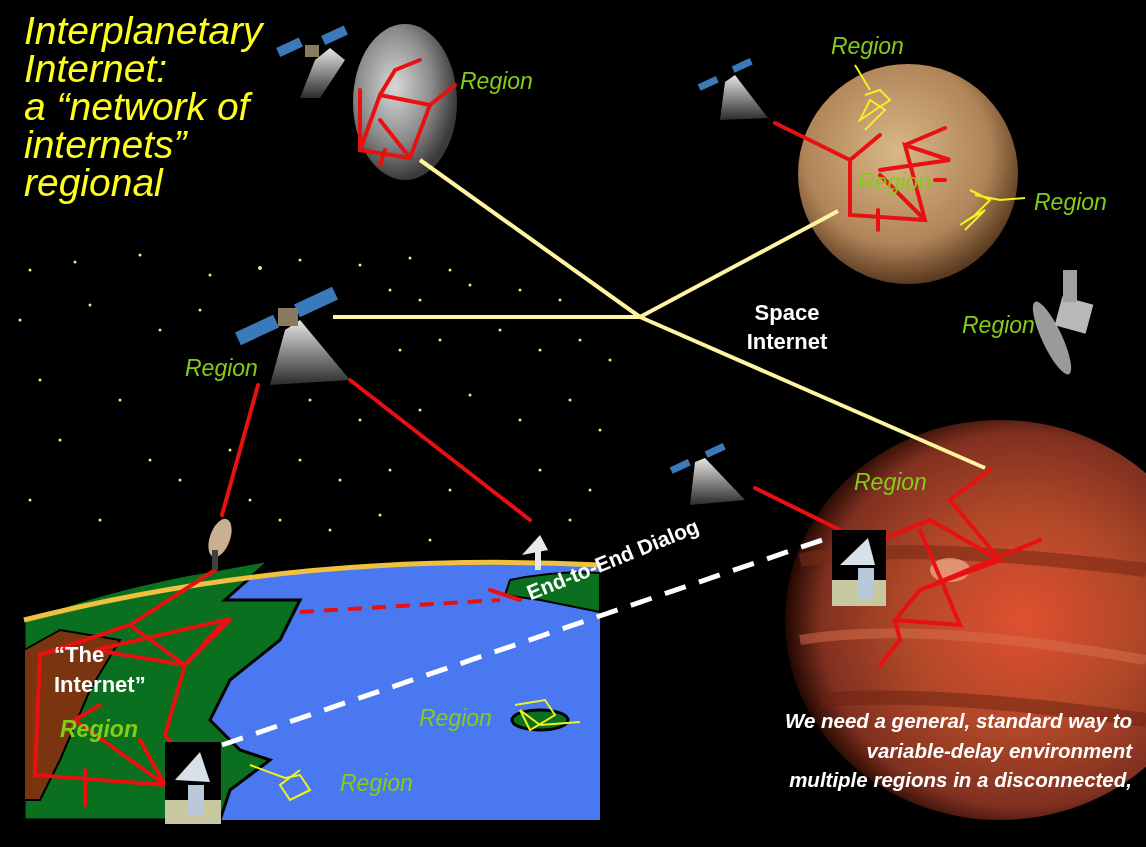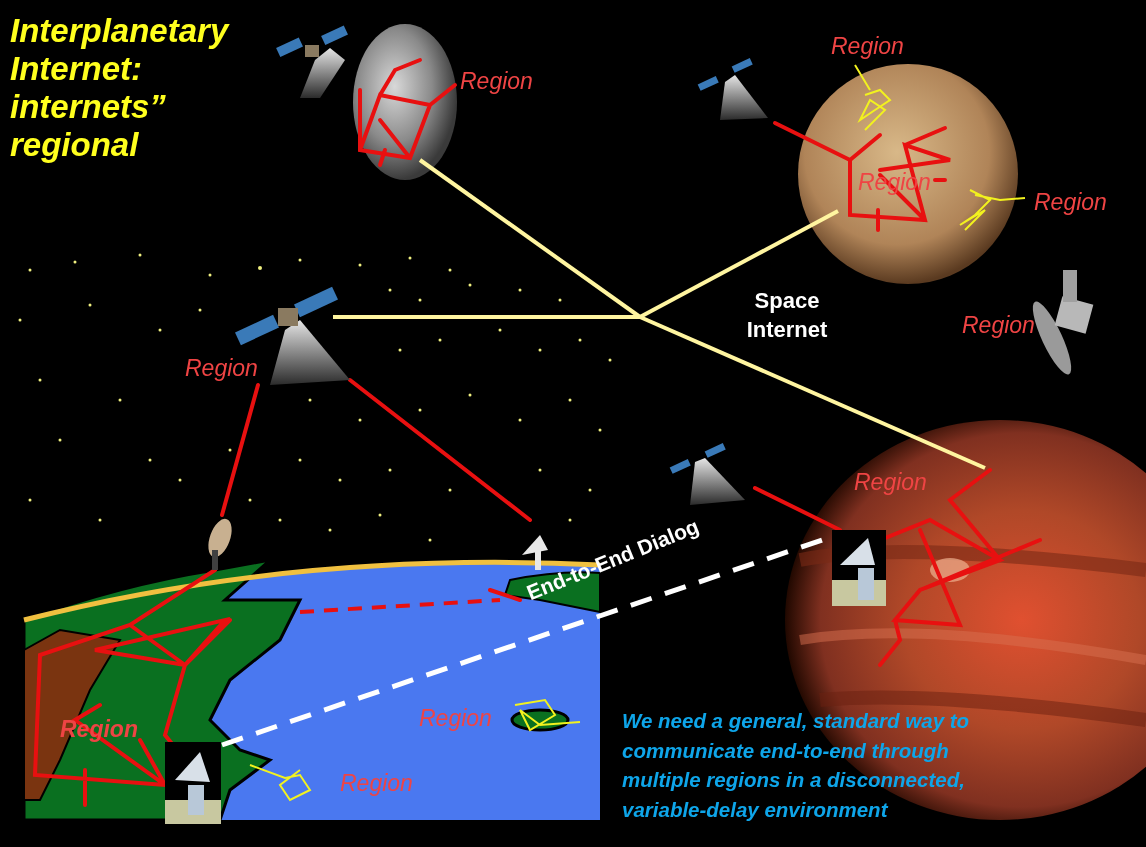--- a/index.html
+++ b/index.html
@@ -1,23 +1,23 @@
 <!DOCTYPE html>
 <html><head>
 <meta charset="utf-8">
 <style>
   html,body{margin:0;padding:0;background:#000;}
   #stage{position:relative;width:1146px;height:847px;overflow:hidden;background:#000;font-family:"Liberation Sans",sans-serif;}
   svg#scene{position:absolute;left:0;top:0;}
   .lbl{position:absolute;white-space:nowrap;}
-  .title{left:10px;top:12px;color:#ffff1e;font-weight:bold;font-style:italic;font-size:33px;line-height:38px;}
-  .region{color:#ef4444;font-style:italic;font-size:23px;}
+  .title{left:24px;top:12px;color:#ffff1e;font-weight:normal;font-style:italic;font-size:39px;line-height:38px;}
+  .region{color:#84cc16;font-style:italic;font-size:23px;}
   .region.bold{font-weight:bold;}
   .white{color:#fff;font-weight:bold;font-size:22px;text-align:center;line-height:29px;}
-  .bottom-note{left:622px;top:706px;width:510px;color:#0ea5e9;font-weight:bold;font-style:italic;font-size:20.5px;line-height:29.5px;text-align:left;}
+  .bottom-note{left:622px;top:706px;width:510px;color:#ffffff;font-weight:bold;font-style:italic;font-size:20.5px;line-height:29.5px;text-align:right;}
   .e2e{left:528px;top:582px;color:#fff;font-weight:bold;font-size:21px;transform:rotate(-22deg);transform-origin:left center;}
   .internet{left:54px;top:640px;color:#fff;font-weight:bold;font-size:22px;line-height:30px;}
 </style>
 </head>
 <body>
 
 <div id="stage">
   <svg id="scene" width="1146" height="847" viewBox="0 0 1146 847">
     <defs>
       <radialGradient id="moonG" cx="40%" cy="40%" r="60%">
@@ -200,42 +200,46 @@
       <rect x="832" y="530" width="54" height="76" fill="#000"></rect>
       <rect x="832" y="580" width="54" height="26" fill="#c8c8a0"></rect>
       <path d="M840 565 L 868 538 L 875 565 Z" fill="#d8e0e8"></path>
       <rect x="858" y="568" width="16" height="32" fill="#b8c8d8"></rect>
     </g>
   </svg>
 
   <div class="lbl title">
     <div>Interplanetary</div>
     <div>Internet:</div>
+    <div>a “network of</div>
     <div>internets”</div>
     <div>regional</div>
   </div>
 
   <div class="lbl region" style="left:460px;top:68px;">Region</div>
   <div class="lbl region" style="left:831px;top:33px;">Region</div>
   <div class="lbl region" style="left:858px;top:169px;">Region</div>
   <div class="lbl region" style="left:1034px;top:189px;">Region</div>
   <div class="lbl region" style="left:962px;top:312px;">Region</div>
   <div class="lbl region" style="left:185px;top:355px;">Region</div>
   <div class="lbl region" style="left:854px;top:469px;">Region</div>
   <div class="lbl region bold" style="left:60px;top:716px;">Region</div>
   <div class="lbl region" style="left:419px;top:705px;">Region</div>
   <div class="lbl region" style="left:340px;top:770px;">Region</div>
 
-  <div class="lbl white" style="left:722px;top:286px;width:130px;">
+  <div class="lbl white" style="left:722px;top:298px;width:130px;">
     <div>Space</div>
     <div>Internet</div>
   </div>
 
+  <div class="lbl internet">
+    <div>“The</div>
+    <div>Internet”</div>
+  </div>
 
   <div class="lbl e2e">End-to-End Dialog</div>
 
   <div class="lbl bottom-note">
     <div>We need a general, standard way to</div>
-    <div>communicate end-to-end  through</div>
+    <div>variable-delay environment</div>
     <div>multiple regions in a disconnected,</div>
-    <div>variable-delay environment</div>
   </div>
 </div>
 
 </body></html>

